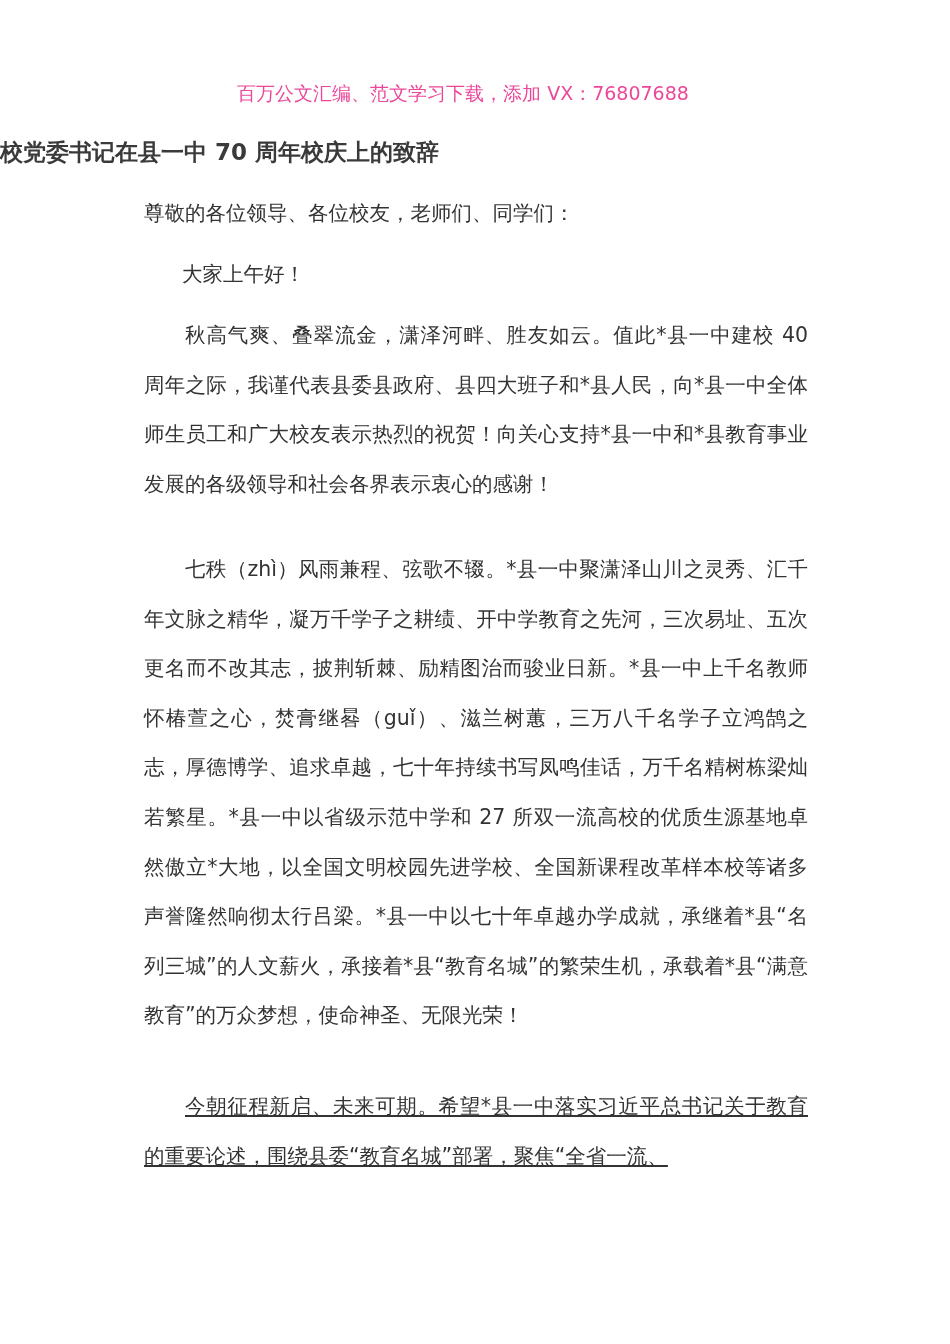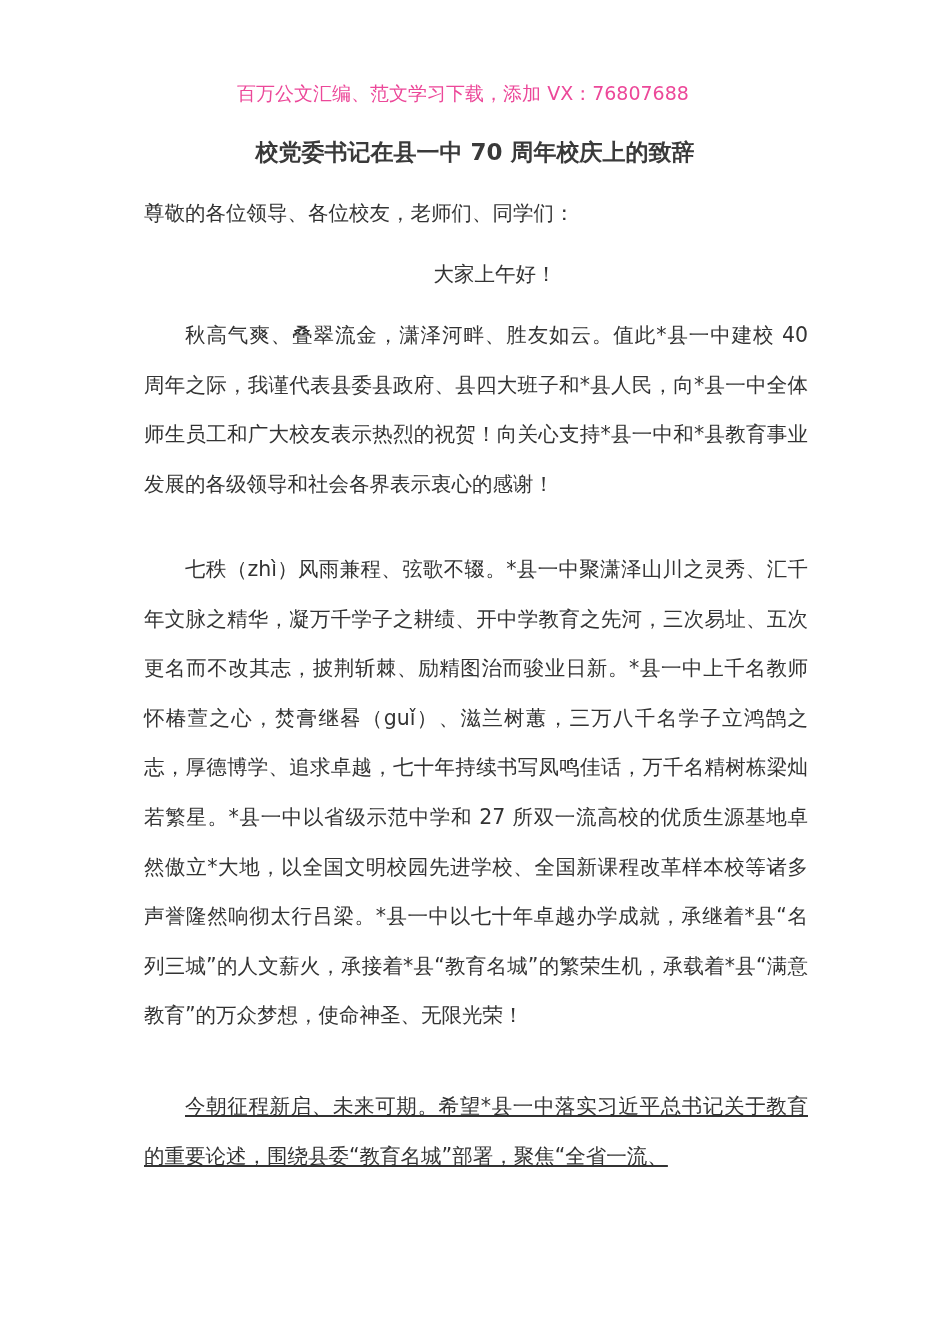--- a/index.html
+++ b/index.html
@@ -33,42 +33,41 @@
       line-height: 30px;
       color: #ec4899;
       letter-spacing: 0px;
       margin-top: 12px;
     }
     .doc-title {
       position: absolute;
       left: 0;
       width: 950px;
       top: 134px;
-      text-align: center;
       font-size: 23px;
       line-height: 36px;
       font-weight: bold;
       color: #3a3a3a;
     }
     .body-text {
       position: absolute;
       left: 144px;
       width: 664px;
       font-size: 20.5px;
       color: #333333;
     }
     .para {
       margin: 0;
       line-height: 49.6px;
       text-align: justify;
       text-justify: inter-character;
       word-break: break-all;
     }
     .salutation { position: absolute; left: 144px; top: 193px; width: 664px; font-size: 20.5px; line-height: 40px; }
-    .greeting  { position: absolute; left: 182px; top: 254px; width: 626px; font-size: 20.5px; line-height: 40px; text-align: center; }
+    .greeting  { position: absolute; left: 182px; top: 254px; width: 626px; font-size: 20.5px; line-height: 40px; }
     .p1 { top: 311px; }
     .p2 { top: 545px; }
     .p3 { top: 1082px; text-decoration: underline; }
     .indent { text-indent: 41px; }
   </style>
 </head>
 <body>
 
 <div class="page">
 

